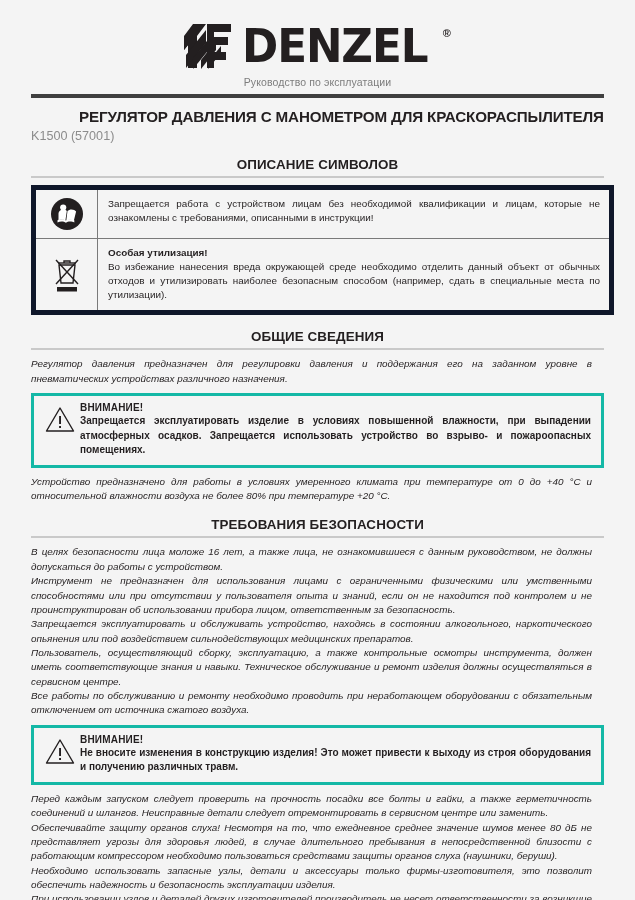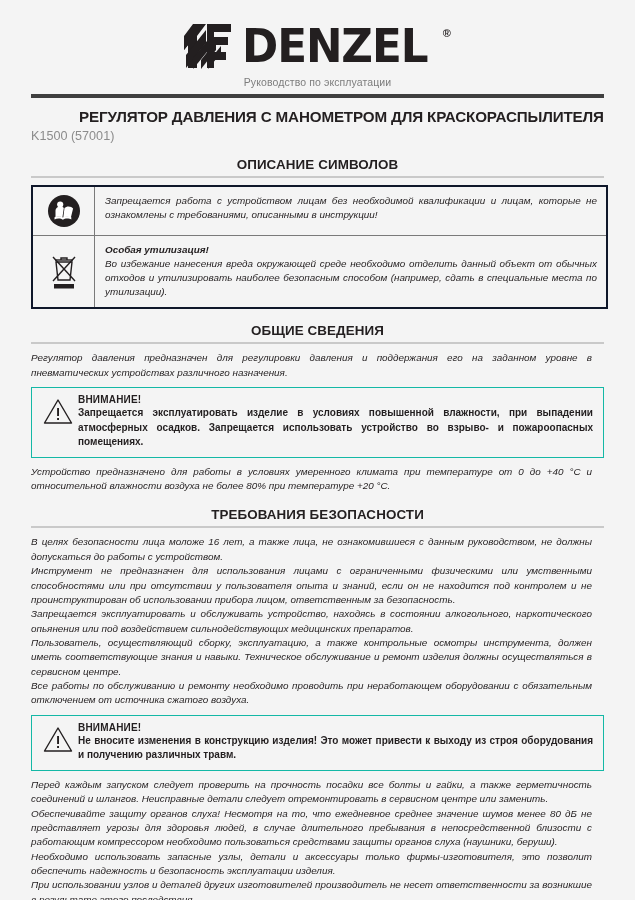--- a/index.html
+++ b/index.html
@@ -116,24 +116,23 @@
     padding-bottom: 4px;
   }
   .section-rule {
     height: 2px;
     background: #c9c9c9;
     margin-bottom: 7px;
   }
 
   
   .sym-table {
-    border: 2px solid #0f172a;
+    border: 5px solid #0f172a;
     border-collapse: collapse;
     width: 100%;
-    font-style: italic;
   }
   .sym-row {
     display: flex;
     align-items: stretch;
     border-bottom: 1px solid #7a7a7a;
   }
   .sym-row:last-child { border-bottom: none; }
   .sym-icon-cell {
     width: 62px;
     min-width: 62px;
@@ -162,21 +161,21 @@
     line-height: 1.45;
     margin: 0 0 0 0;
     text-align: justify;
     color: #231f20;
   }
   p.body + p.body { margin-top: 0; }
   .para-block { margin: 5px 12px 6px 0; font-style: italic; }
 
   
   .warn-box {
-    border: 1px solid #14b8a6;
+    border: 3px solid #14b8a6;
     display: flex;
     align-items: flex-start;
     padding: 6px 10px 7px 8px;
     margin: 7px 0 7px 0;
     box-sizing: border-box;
   }
   .warn-icon {
     width: 36px;
     min-width: 36px;
     padding-top: 4px;

